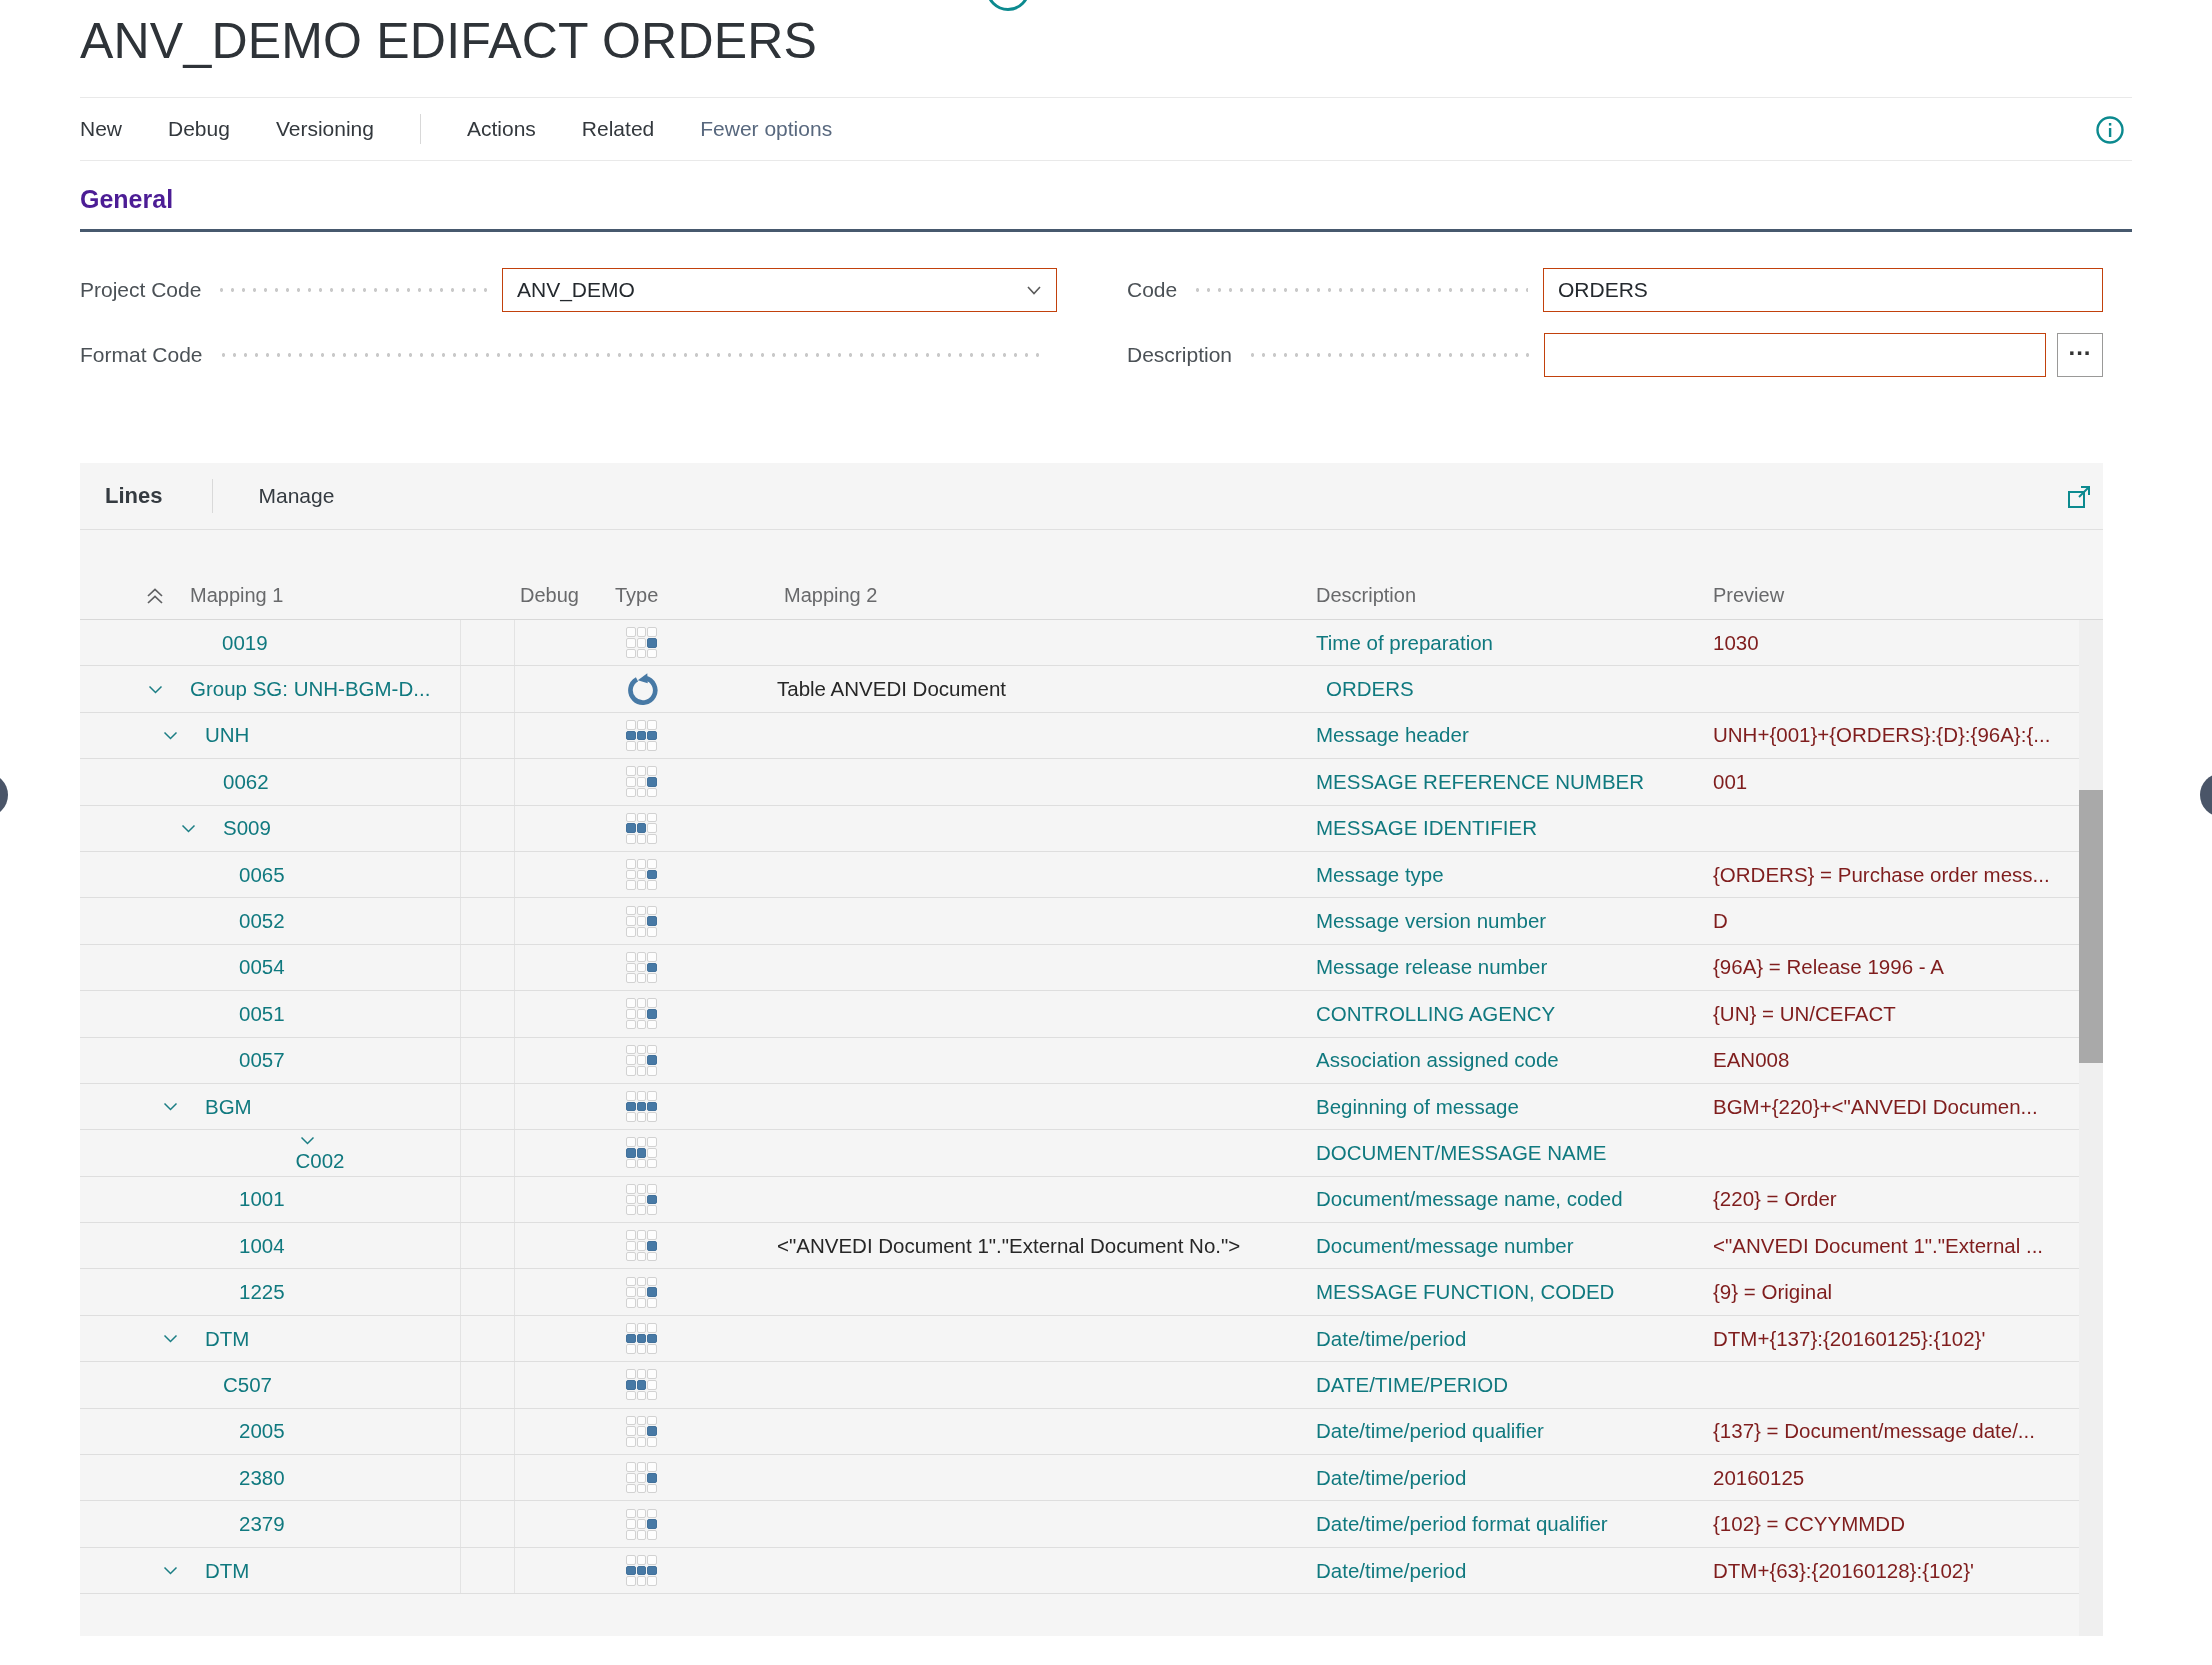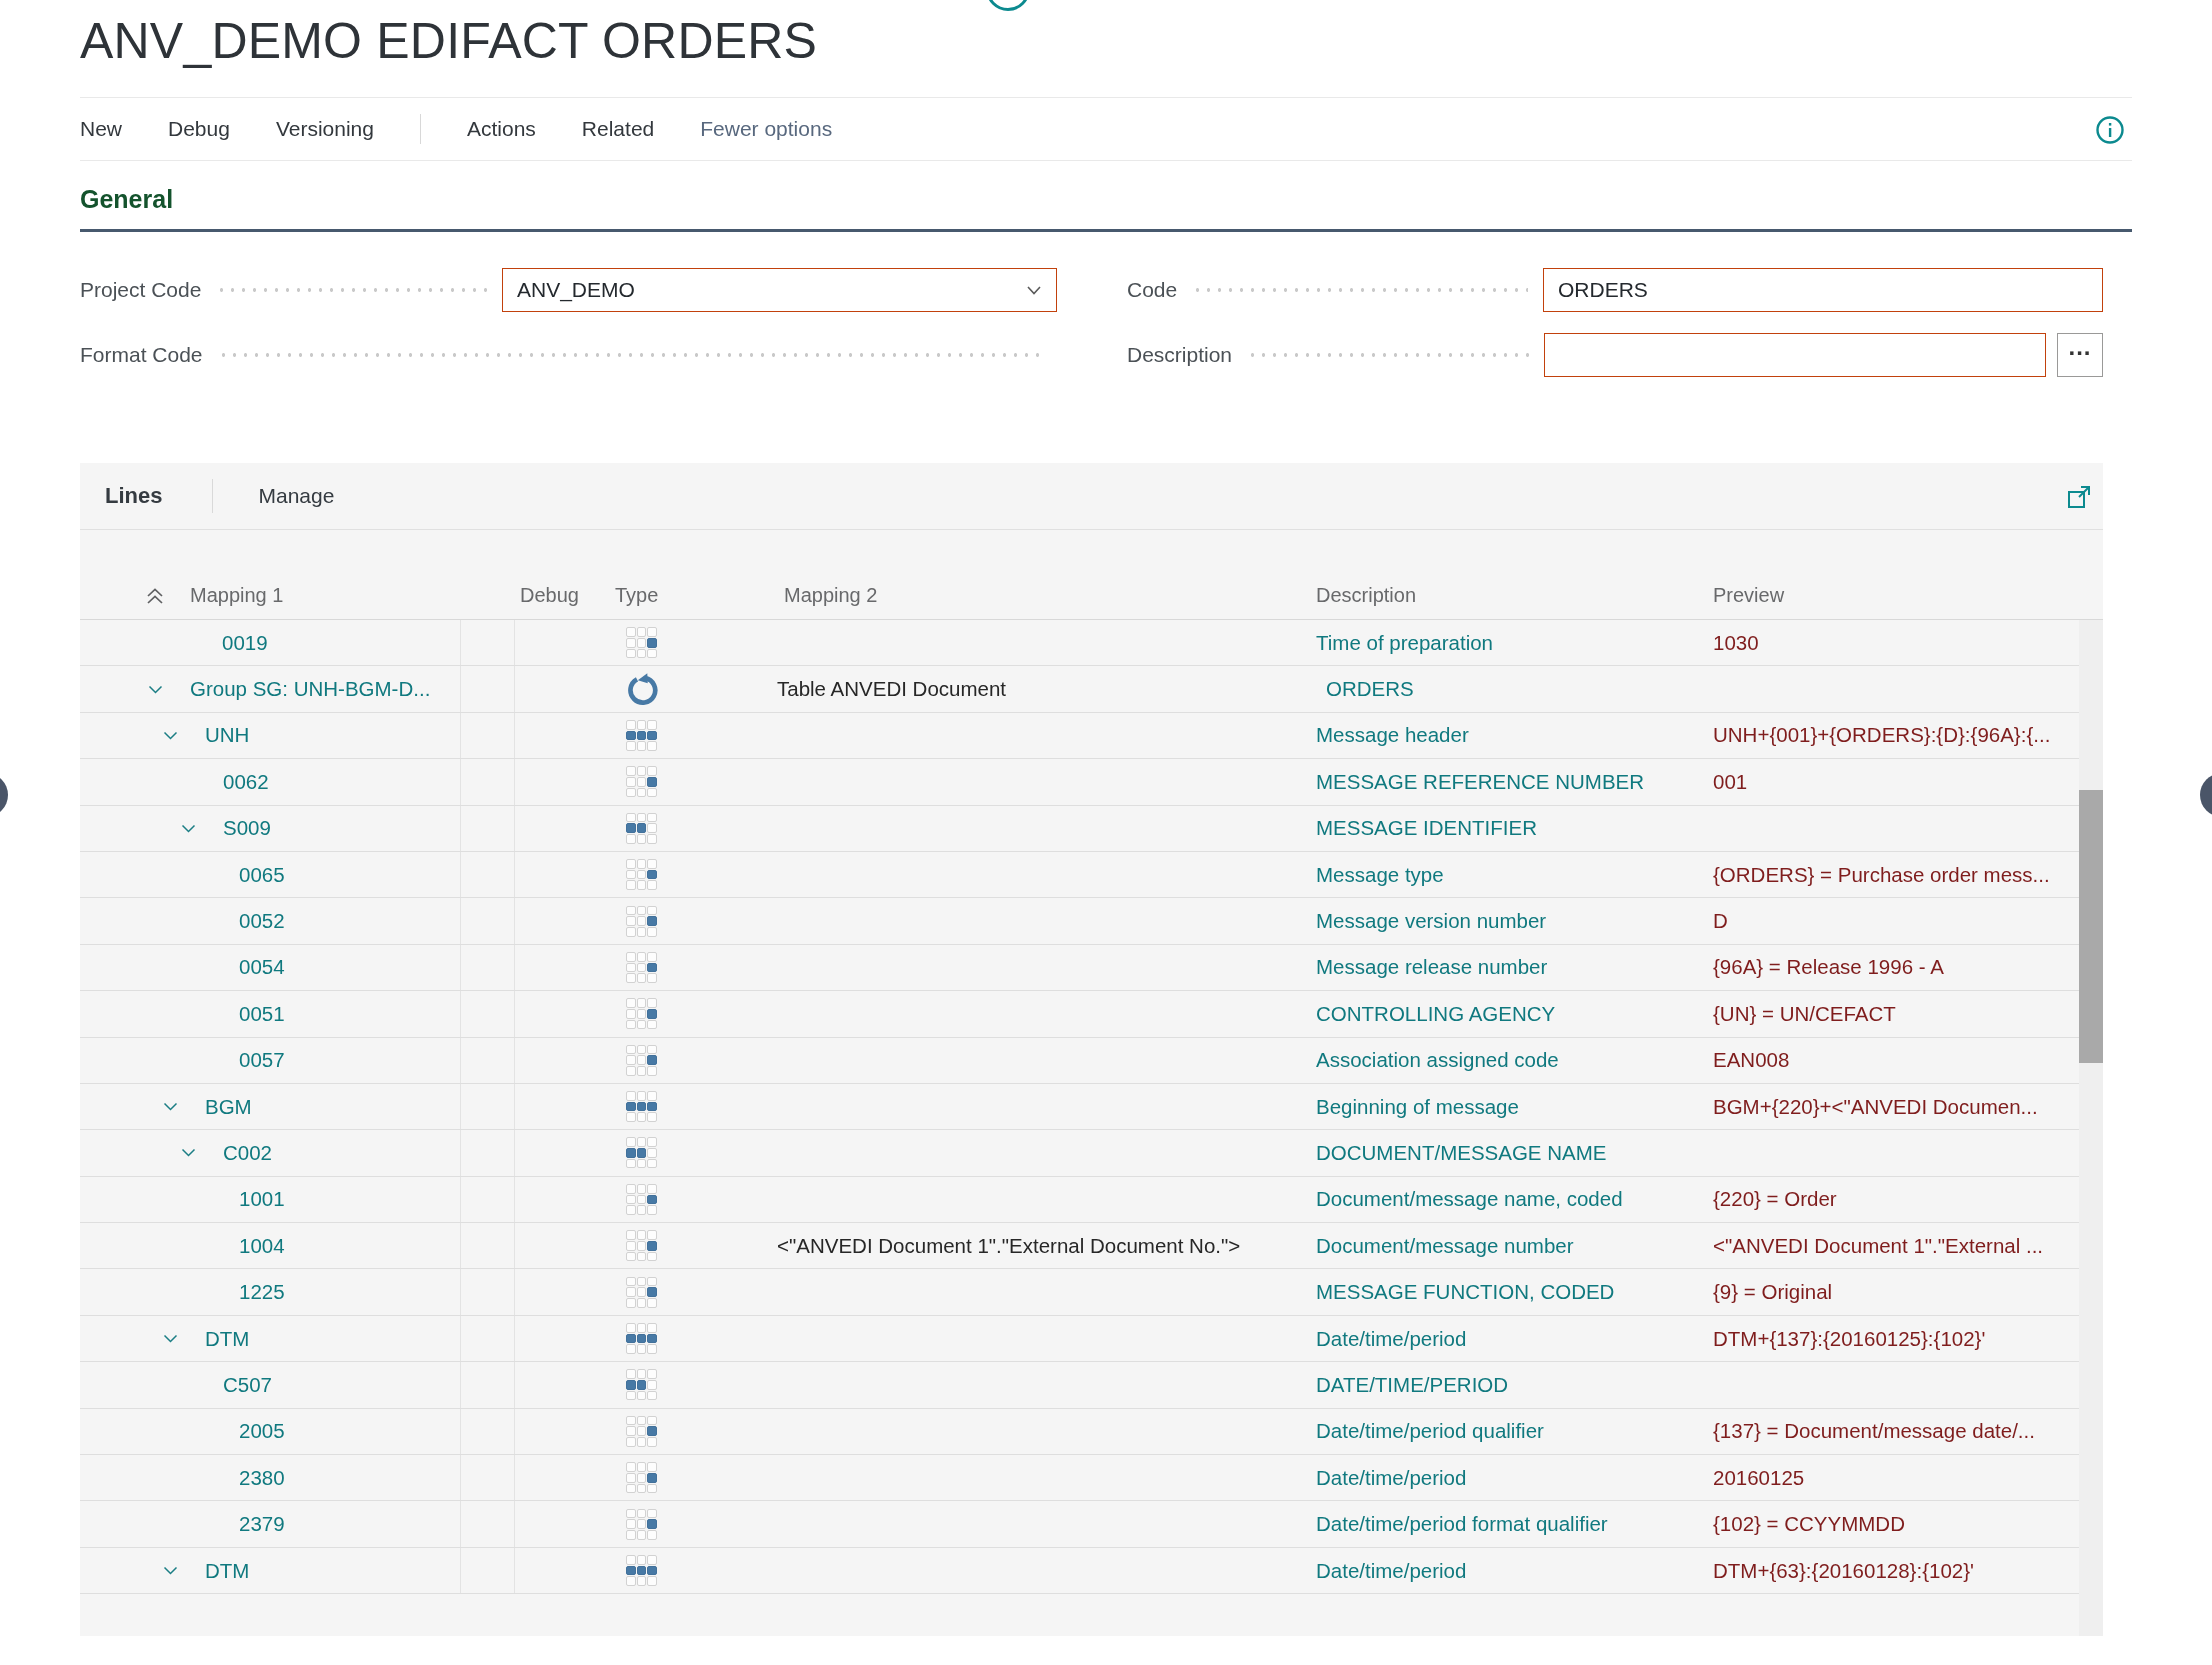--- a/index.html
+++ b/index.html
@@ -23,21 +23,21 @@
   
   .menubar { position:absolute; left:80px; top:97px; width:2052px; height:64px;
     border-top:1px solid #e9e9e9; border-bottom:1px solid #e9e9e9;
     display:flex; align-items:center; font-size:21px; color:#33383d; }
   .menu-item { margin-right:46px; cursor:pointer; white-space:nowrap; }
   .menu-sep { width:1px; height:30px; background:#d8d8d8; margin-right:46px; }
   .menu-item.fewer { color:#58687e; }
   .info-btn { position:absolute; right:7px; top:17px; width:30px; height:30px; cursor:pointer; }
 
   
-  .general-heading { position:absolute; left:80px; top:185px; font-size:25px; font-weight:700; color:#14532d; }
+  .general-heading { position:absolute; left:80px; top:185px; font-size:25px; font-weight:700; color:#4c1d95; }
   .general-rule { position:absolute; left:80px; top:229px; width:2052px; height:3px; background:#47596e; }
 
   .fld { position:absolute; height:44px; display:flex; align-items:center; }
   #fld-project { left:80px;  top:268px; width:977px; }
   #fld-format  { left:80px;  top:333px; width:977px; }
   #fld-code    { left:1127px; top:268px; width:976px; }
   #fld-desc    { left:1127px; top:333px; width:976px; }
   .fld-label { font-size:21px; color:#4b5156; white-space:nowrap; }
   .leader { flex:1; height:4px; margin:0 15px;
     background-image:radial-gradient(circle,#c9c9c9 1.7px,transparent 1.9px);
@@ -471,21 +471,21 @@
           </span>
         </span>
     <span class="cell-m2 m2"></span>
     <span class="cell-desc">
       <span class="desc-link desc">Beginning of message</span>
     </span>
     <span class="cell-prev prev">BGM+{220}+&lt;"ANVEDI Documen...</span>
   </div>
 
   <div class="row">
-    <span class="cell-tree" style="padding-left: 100px;">
+    <span class="cell-tree" style="padding-left: 100px; flex-direction: column;">
       <svg class="chev" viewBox="0 0 17 17">
             <polyline points="2.5,5.5 8.5,11.5 14.5,5.5" fill="none" stroke="#1b7e84" stroke-width="1.5"></polyline>
           </svg>
       <span class="tree-link m1">C002</span>
     </span>
     <span class="cell-debug"></span>
     <span class="cell-type">
           <span class="type-grid">
             <i></i>
             <i></i>

